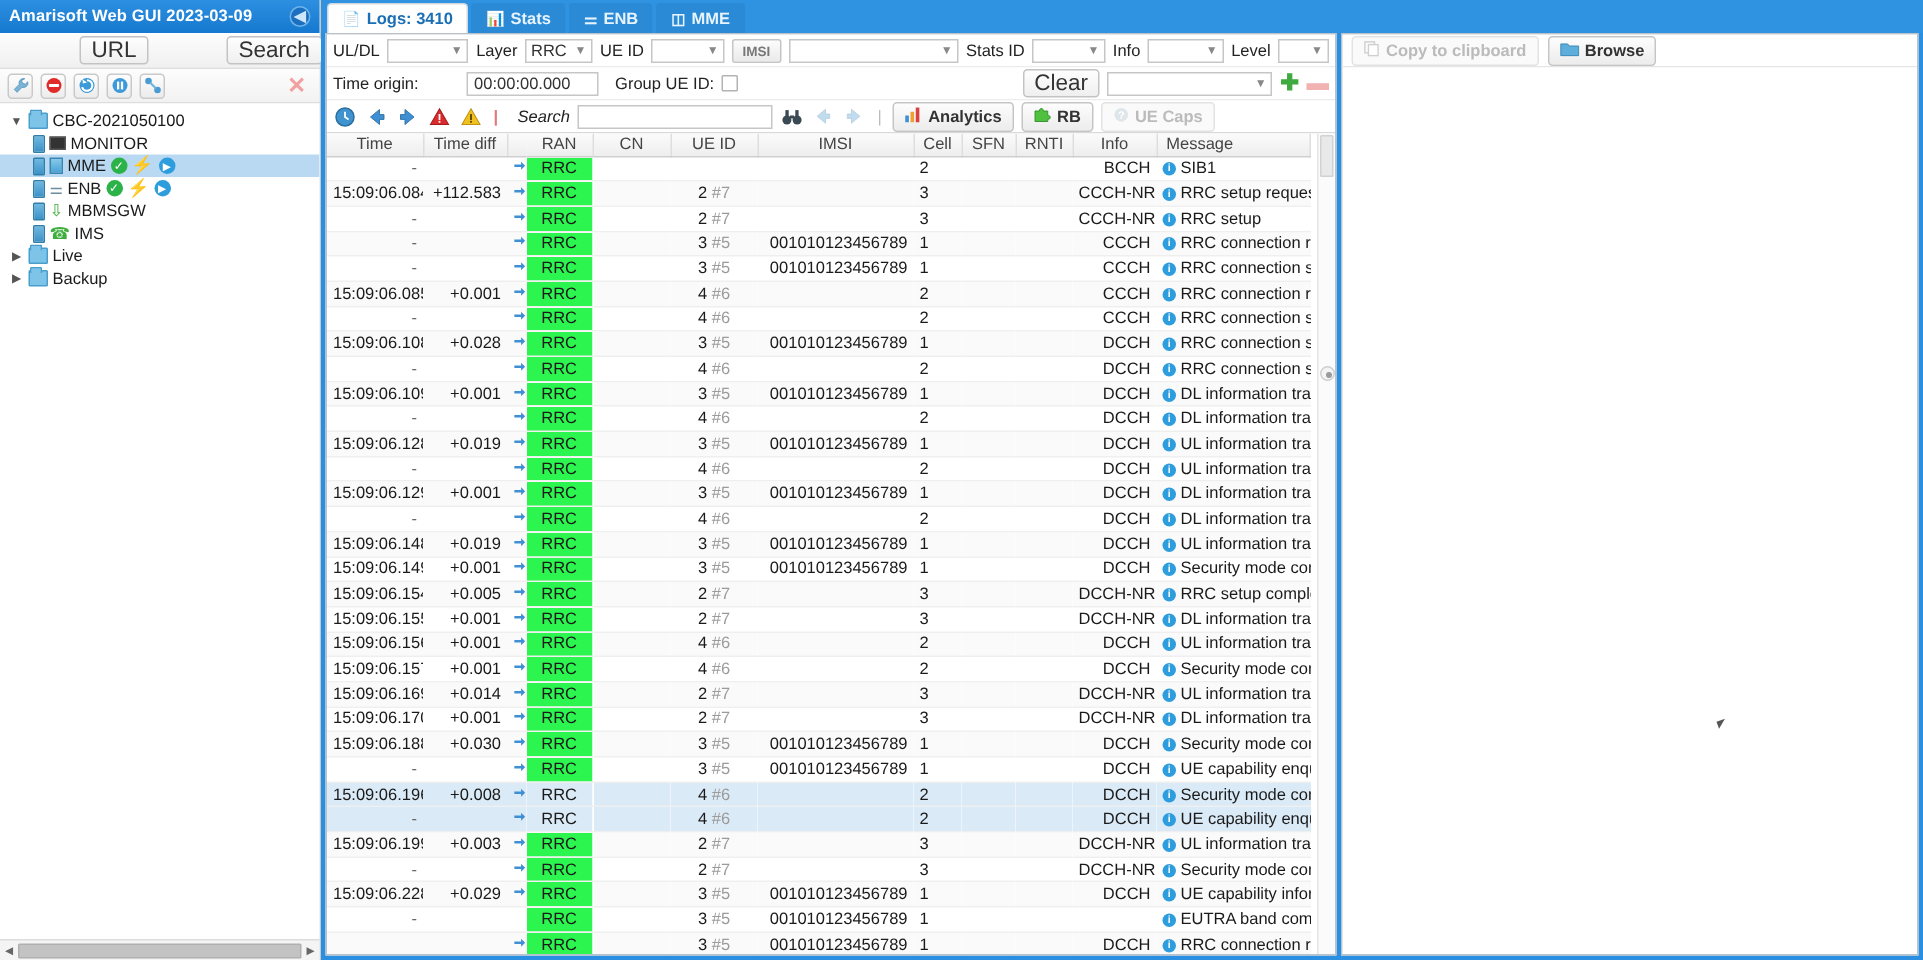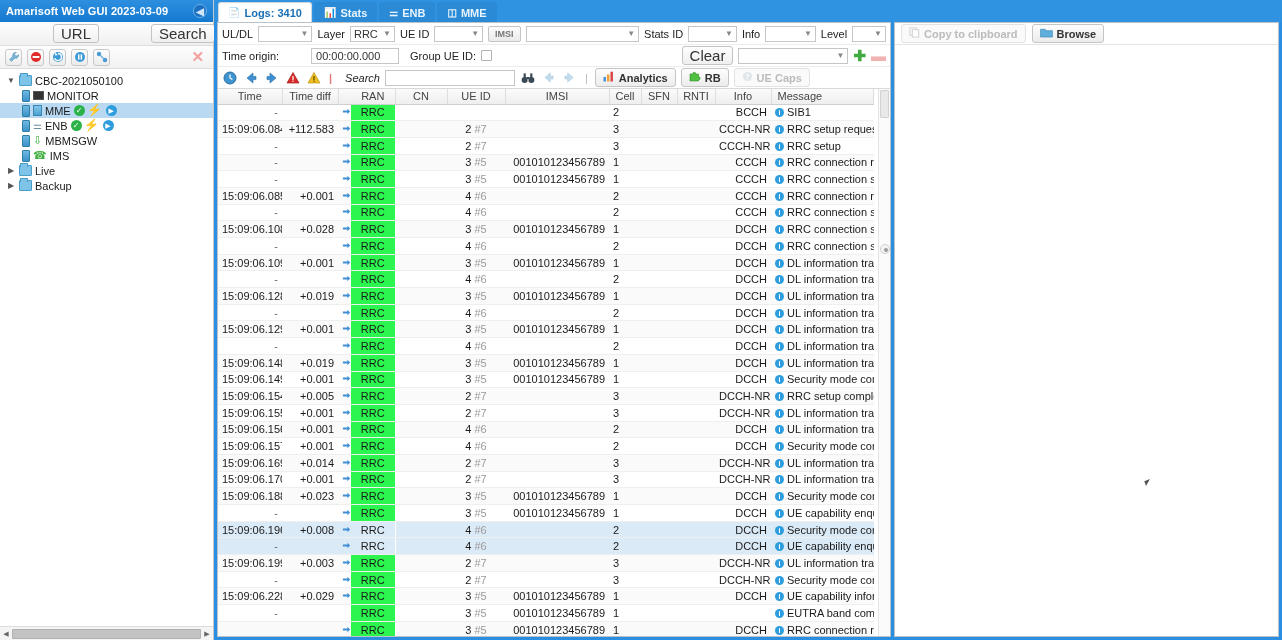--- a/index.html
+++ b/index.html
@@ -907,21 +907,21 @@
                   <td class="c-ueid">2 <span class="sub">#7</span></td>
                   <td class="c-imsi"></td>
                   <td class="c-cell">3</td>
                   <td class="c-sfn"></td>
                   <td class="c-rnti"></td>
                   <td class="c-info">DCCH-NR</td>
                   <td class="c-msg"><span class="infoic">i</span>DL information transfer</td>
                 </tr>
                 <tr class="alt">
                   <td class="c-time">15:09:06.188</td>
-                  <td class="c-diff">+0.023</td>
+                  <td class="c-diff">+0.030</td>
                   <td class="c-arrow"><svg width="9" height="9" viewBox="0 0 10 10">
                       <path d="M1 4h5V2l3 3-3 3V6H1z" fill="#3f8fd4"></path>
                     </svg></td>
                   <td class="c-ran">RRC</td>
                   <td class="c-cn"></td>
                   <td class="c-ueid">3 <span class="sub">#5</span></td>
                   <td class="c-imsi">001010123456789</td>
                   <td class="c-cell">1</td>
                   <td class="c-sfn"></td>
                   <td class="c-rnti"></td>

